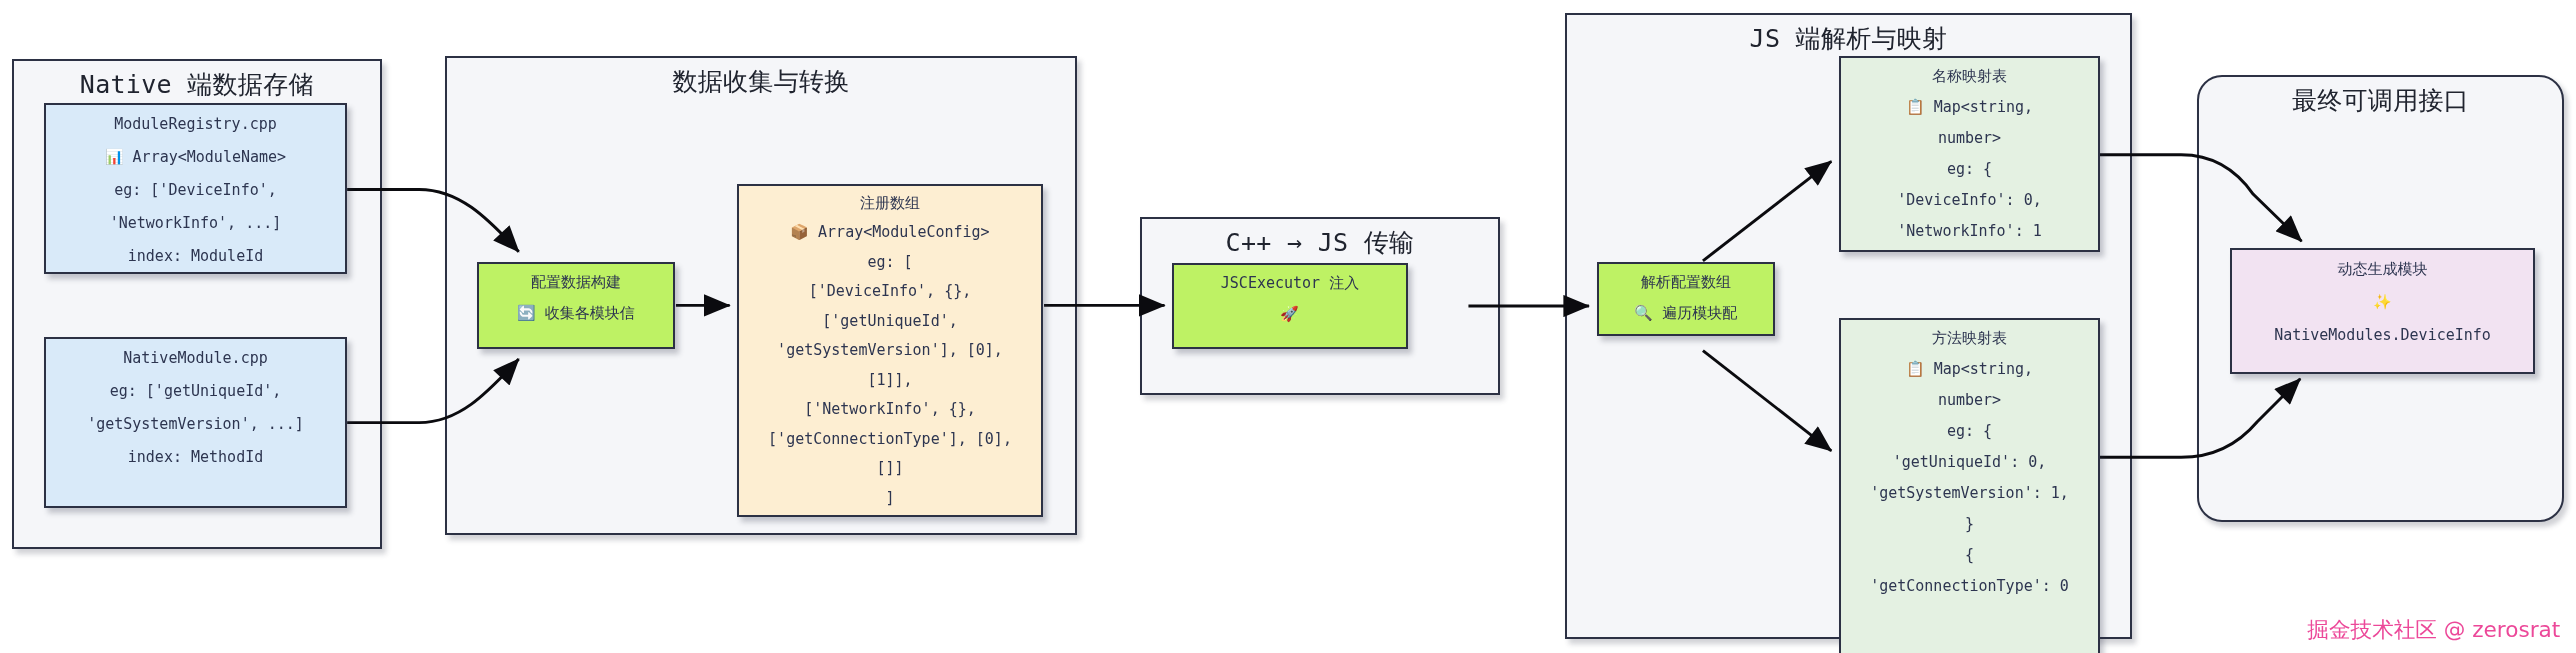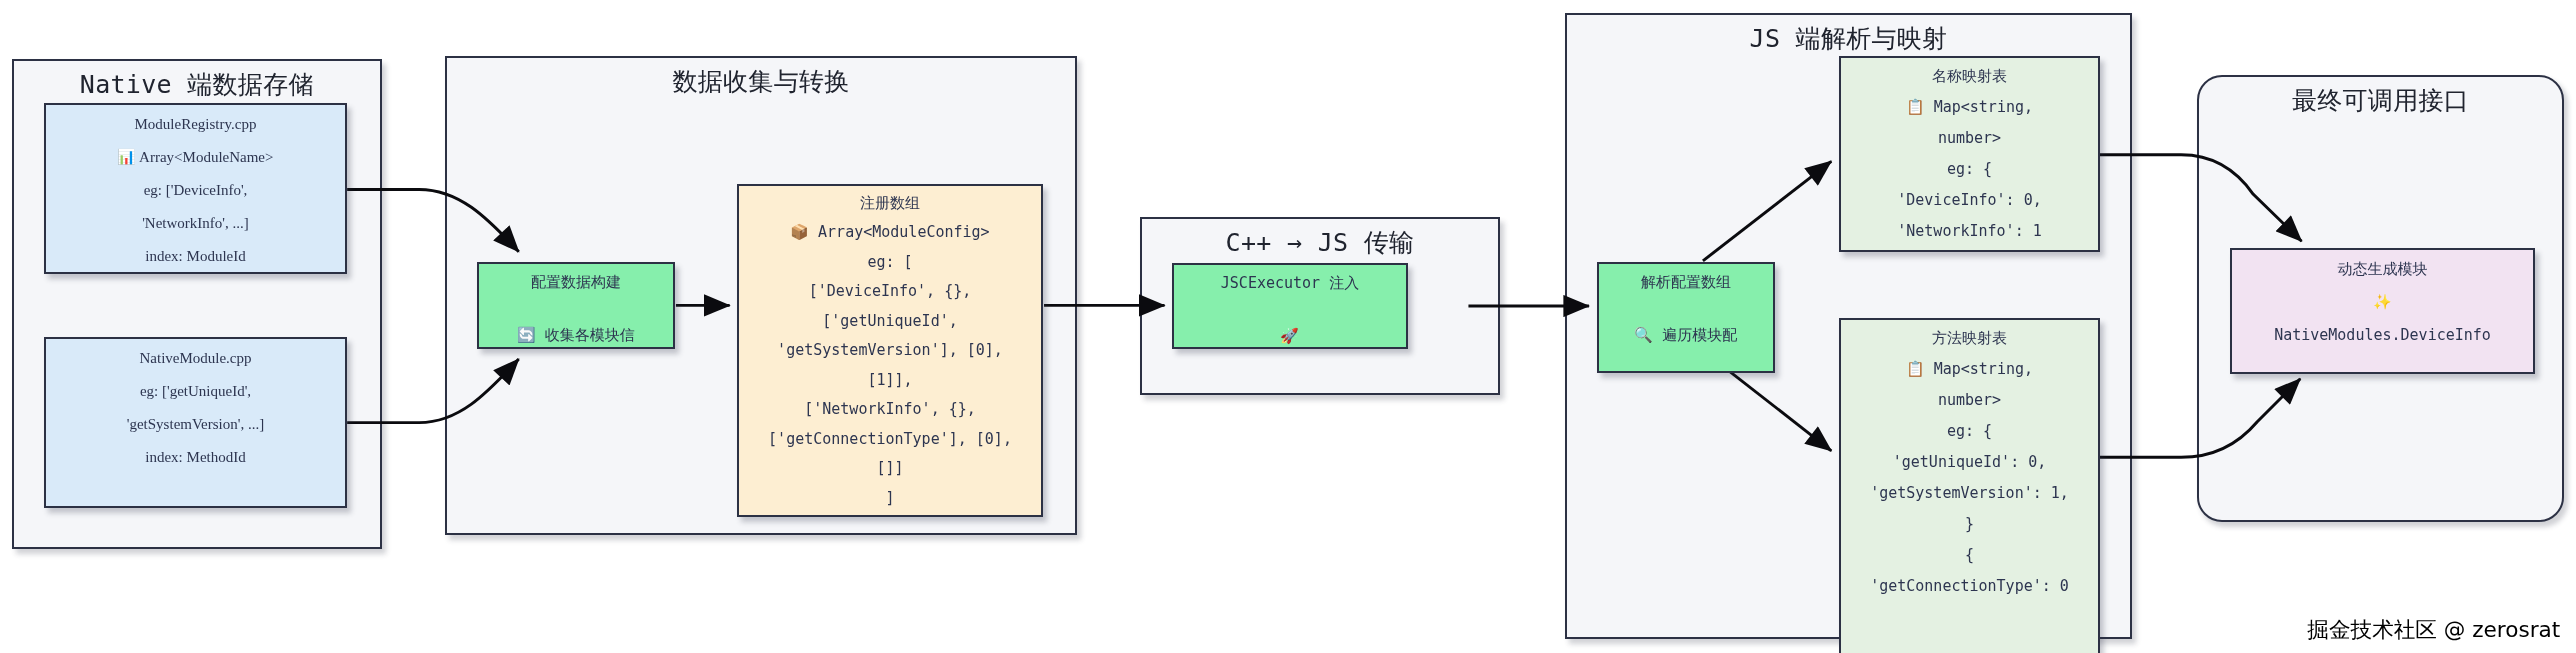--- a/index.html
+++ b/index.html
@@ -20,26 +20,26 @@
     position:absolute; border:2.6px solid #2c3144; box-sizing:border-box; z-index:10;
     display:flex; flex-direction:column; align-items:center; 
     text-align:center; font-size:15px; line-height:31px; color:#2d3550;
     box-shadow:3.9px 4.6px 5.2px rgba(44,49,68,0.25); padding:2.6px 5.2px;
   }
   .node .tline { white-space:nowrap; }
   .blue   { background:#d9eaf9; }
   .orange { background:#fdeed2;margin-top:45px; }
   .green  { background:#e4f1e2; }
   .purple { background:#f2e3f2; }
-  .white  { background:#86efac;gap:22px; }
-  .blue .tline { line-height:33px;font-family:Liberation Serif, serif; }
+  .white  { background:#bef264; }
+  .blue .tline { line-height:33px; }
   .arrows { position:absolute; left:0; top:0; z-index:5; }
   .watermark {
     position:absolute; right:15.7px; bottom:10.5px; font-size:21.6px;
-    color:#000000; text-shadow:1.3px 1.3px 0.7px #ffffff; z-index:20;
+    color:#ec4899; text-shadow:1.3px 1.3px 0.7px #ffffff; z-index:20;
     font-family:"DejaVu Sans","Liberation Sans",sans-serif; white-space:nowrap;
   }
 </style>
 </head>
 <body>
 
 <div class="canvas">
 
   <section class="container" style="left:11.8px; top:59px; width:370px; height:490px;">
     <div class="ctitle">Native 端数据存储</div>
@@ -112,21 +112,21 @@
       <div class="tline">['getConnectionType'], [0],</div>
       <div class="tline">[]]</div>
       <div class="tline">]</div>
     </div>
 
   <div class="node white" style="left:1172px; top:263px; width:236px; height:86px;">
       <div class="tline">JSCExecutor 注入</div>
       <div class="tline">🚀</div>
     </div>
 
-  <div class="node white" style="left:1597px; top:262px; width:178px; height:111px;">
+  <div class="node white" style="left:1597px; top:262px; width:178px; height:74px;">
       <div class="tline">解析配置数组</div>
       <div class="tline">🔍 遍历模块配</div>
     </div>
 
   <div class="node green" style="left:1839px; top:56px; width:261px; height:196px;">
       <div class="tline">名称映射表</div>
       <div class="tline">📋 Map&lt;string,</div>
       <div class="tline">number&gt;</div>
       <div class="tline">eg: {</div>
       <div class="tline">'DeviceInfo': 0,</div>

